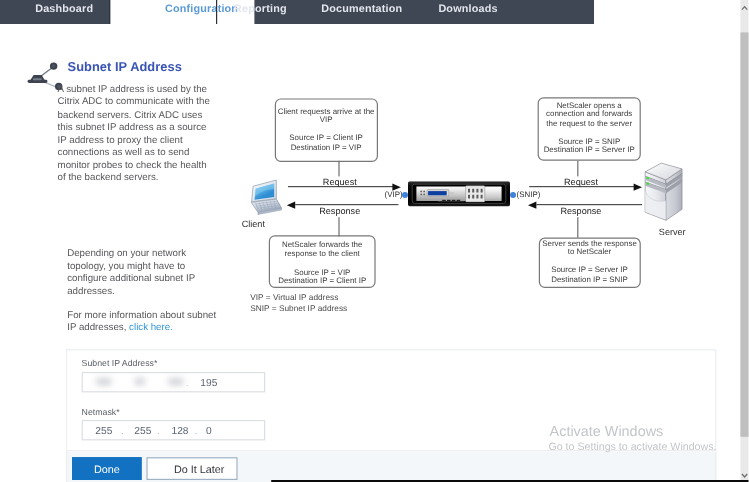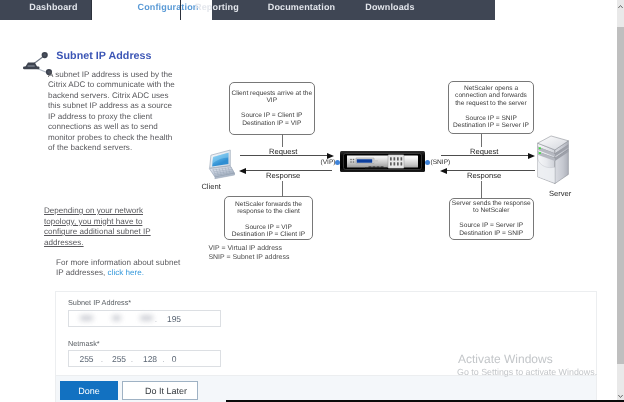--- a/index.html
+++ b/index.html
@@ -107,21 +107,21 @@
       <rect x="23" y="54.5" width="14.5" height="3.2" rx=".8" fill="#767d8a"></rect>
 
       <circle cx="57.4" cy="34.2" r="6.2" fill="#3d434f"></circle>
       <circle cx="57.4" cy="34.2" r="3" fill="#4b5260"></circle>
       <circle cx="65.9" cy="68.1" r="6.2" fill="#3d434f"></circle>
       <circle cx="65.9" cy="68.1" r="3" fill="#4b5260"></circle>
     </svg>
   </div>
   <div class="sect-title">Subnet IP Address</div>
   <div class="para" style="left:48px;top:69.8px;">A subnet IP address is used by the Citrix ADC to communicate with the backend servers. Citrix ADC uses this subnet IP address as a source IP address to proxy the client connections as well as to send monitor probes to check the health of the backend servers.</div>
-  <div class="para" style="left:44px;top:206.1px;text-decoration:underline;">Depending on your network topology, you might have to configure additional subnet IP addresses.</div>
+  <div class="para" style="left:56px;top:206.1px;">Depending on your network topology, you might have to configure additional subnet IP addresses.</div>
   <div class="para" style="left:56px;top:257.8px;"><span>For more information about subnet IP addresses, </span><a href="#">click here.</a></div>
 
   <div id="info-graphic">
 
     <div class="ibox" style="left:229px;top:81.5px;width:85.5px;height:53px;padding-top:7.2px;">
       <span class="l1">Client requests arrive at the</span>
       <span class="l1">VIP</span>
       <span class="gap"></span>
       <span class="l1">Source IP = Client IP</span>
       <span class="l1">Destination IP = VIP</span>

